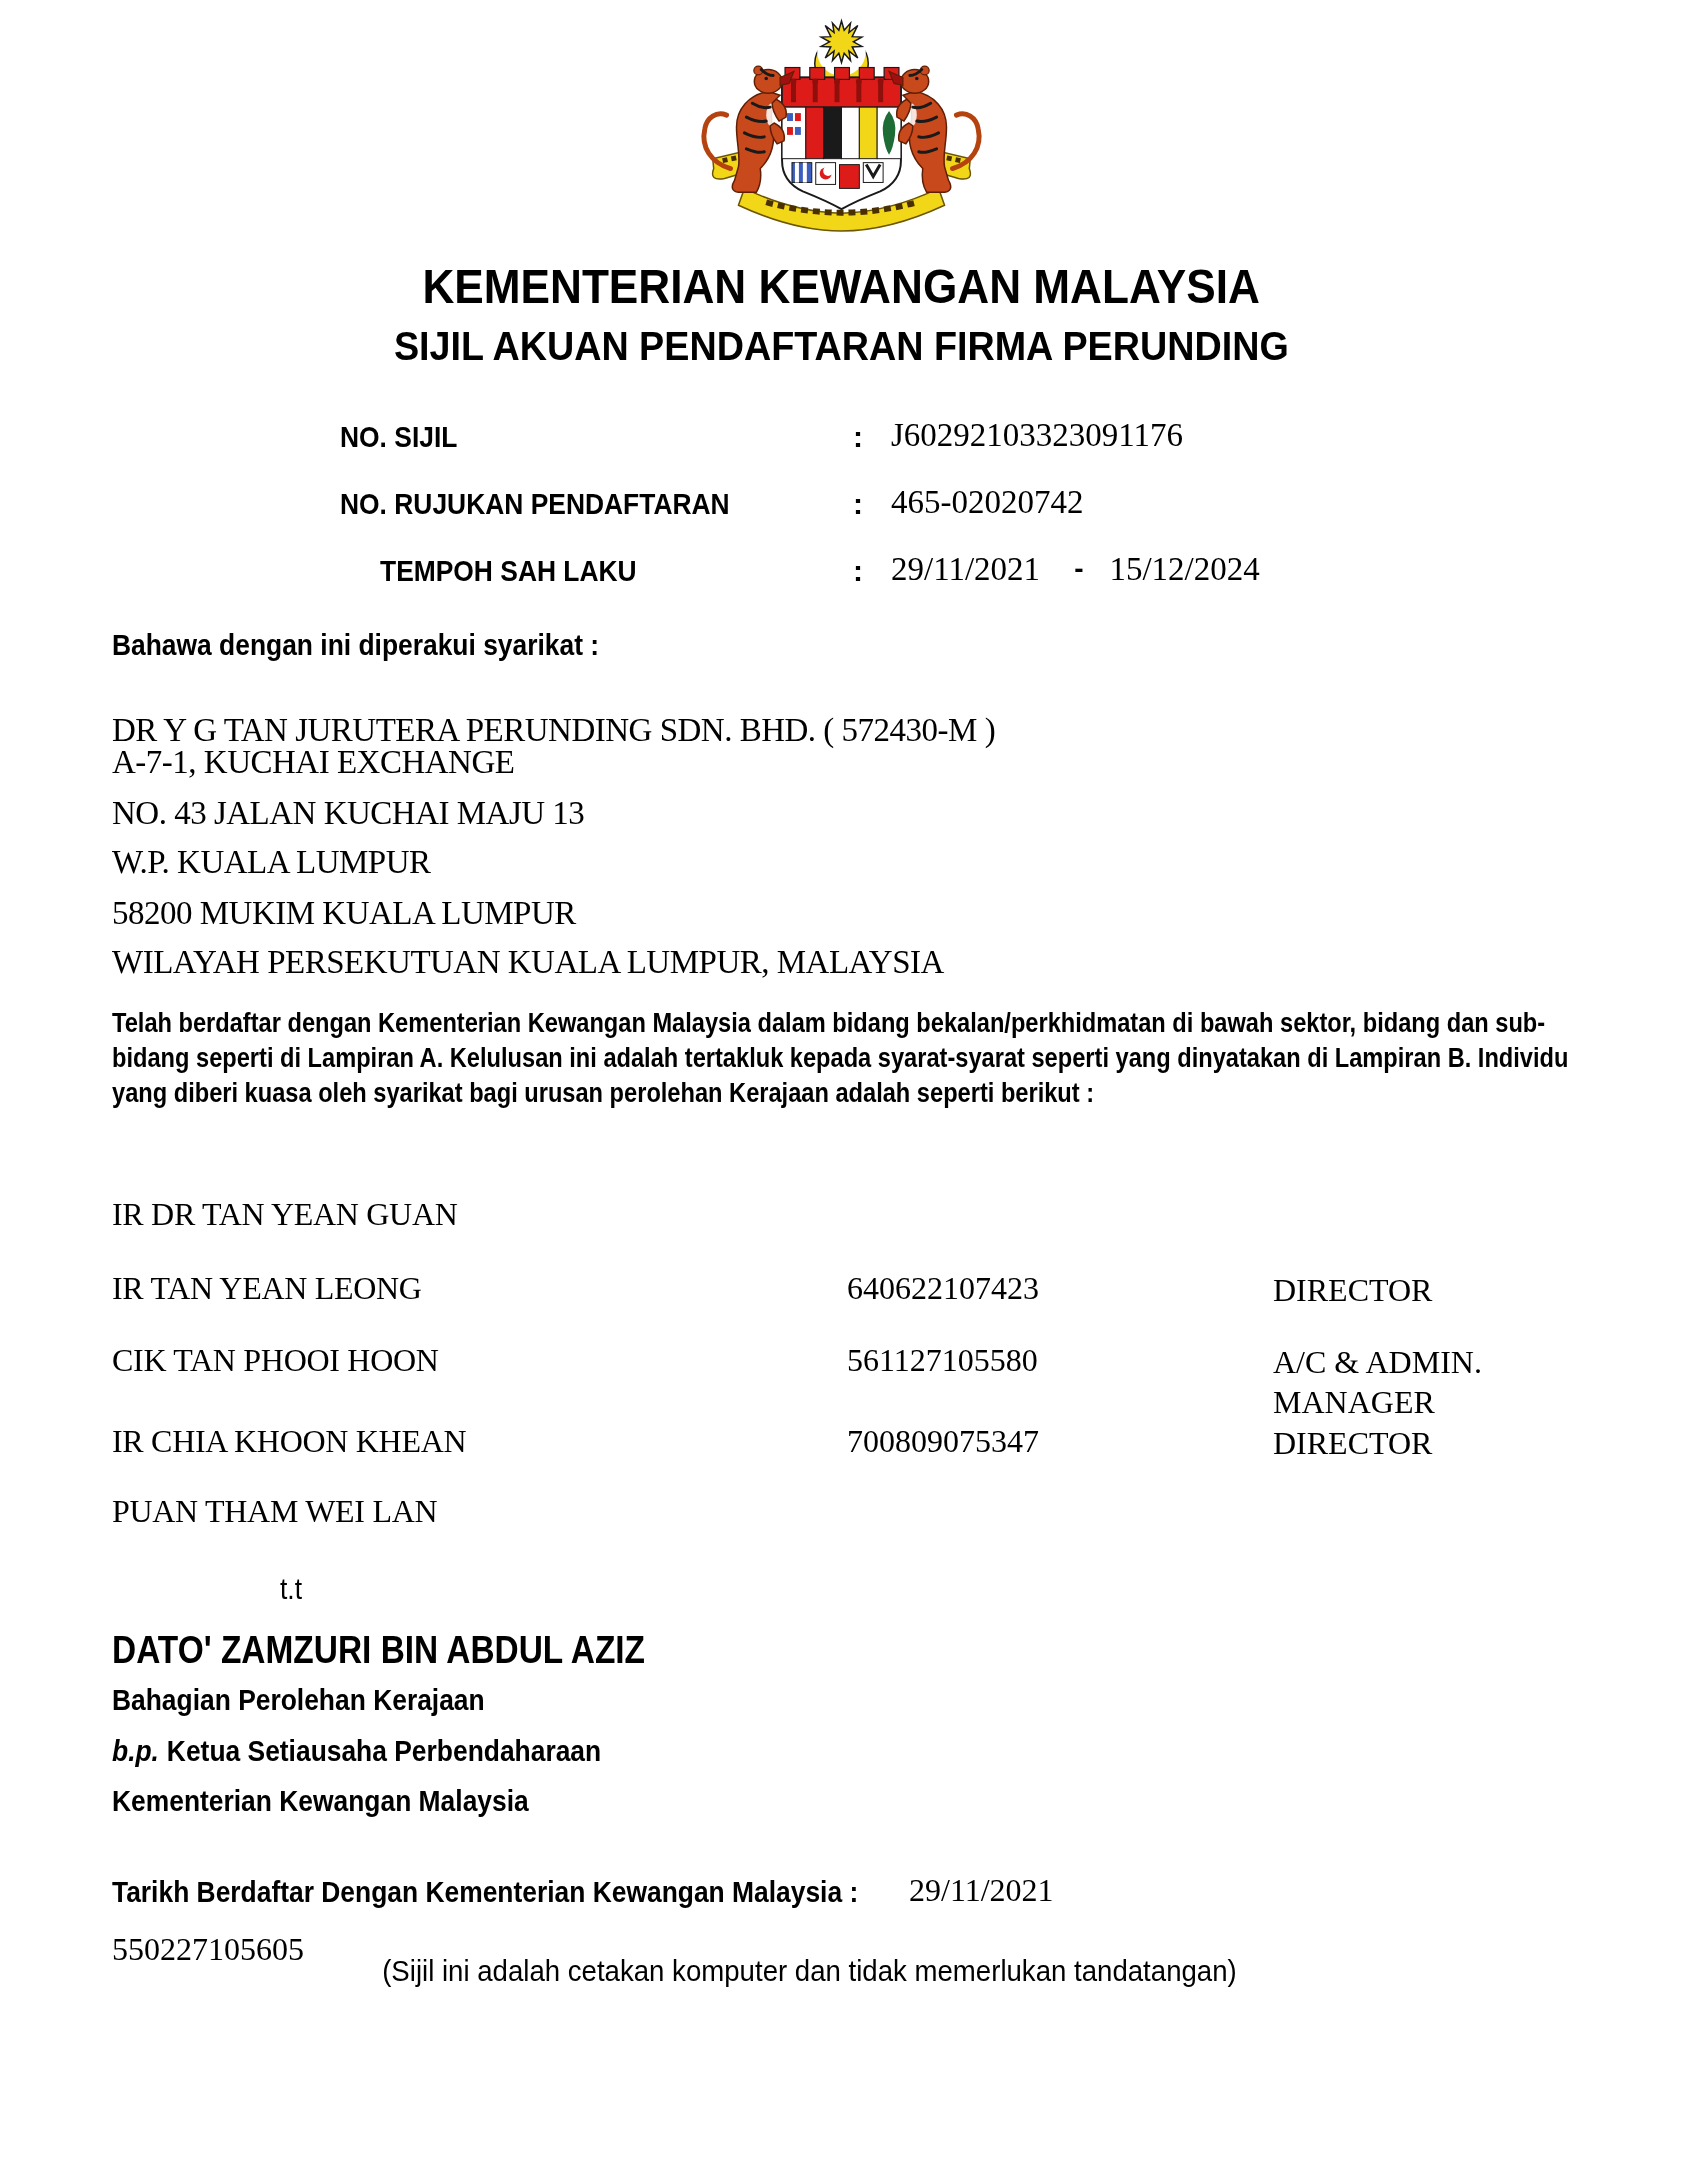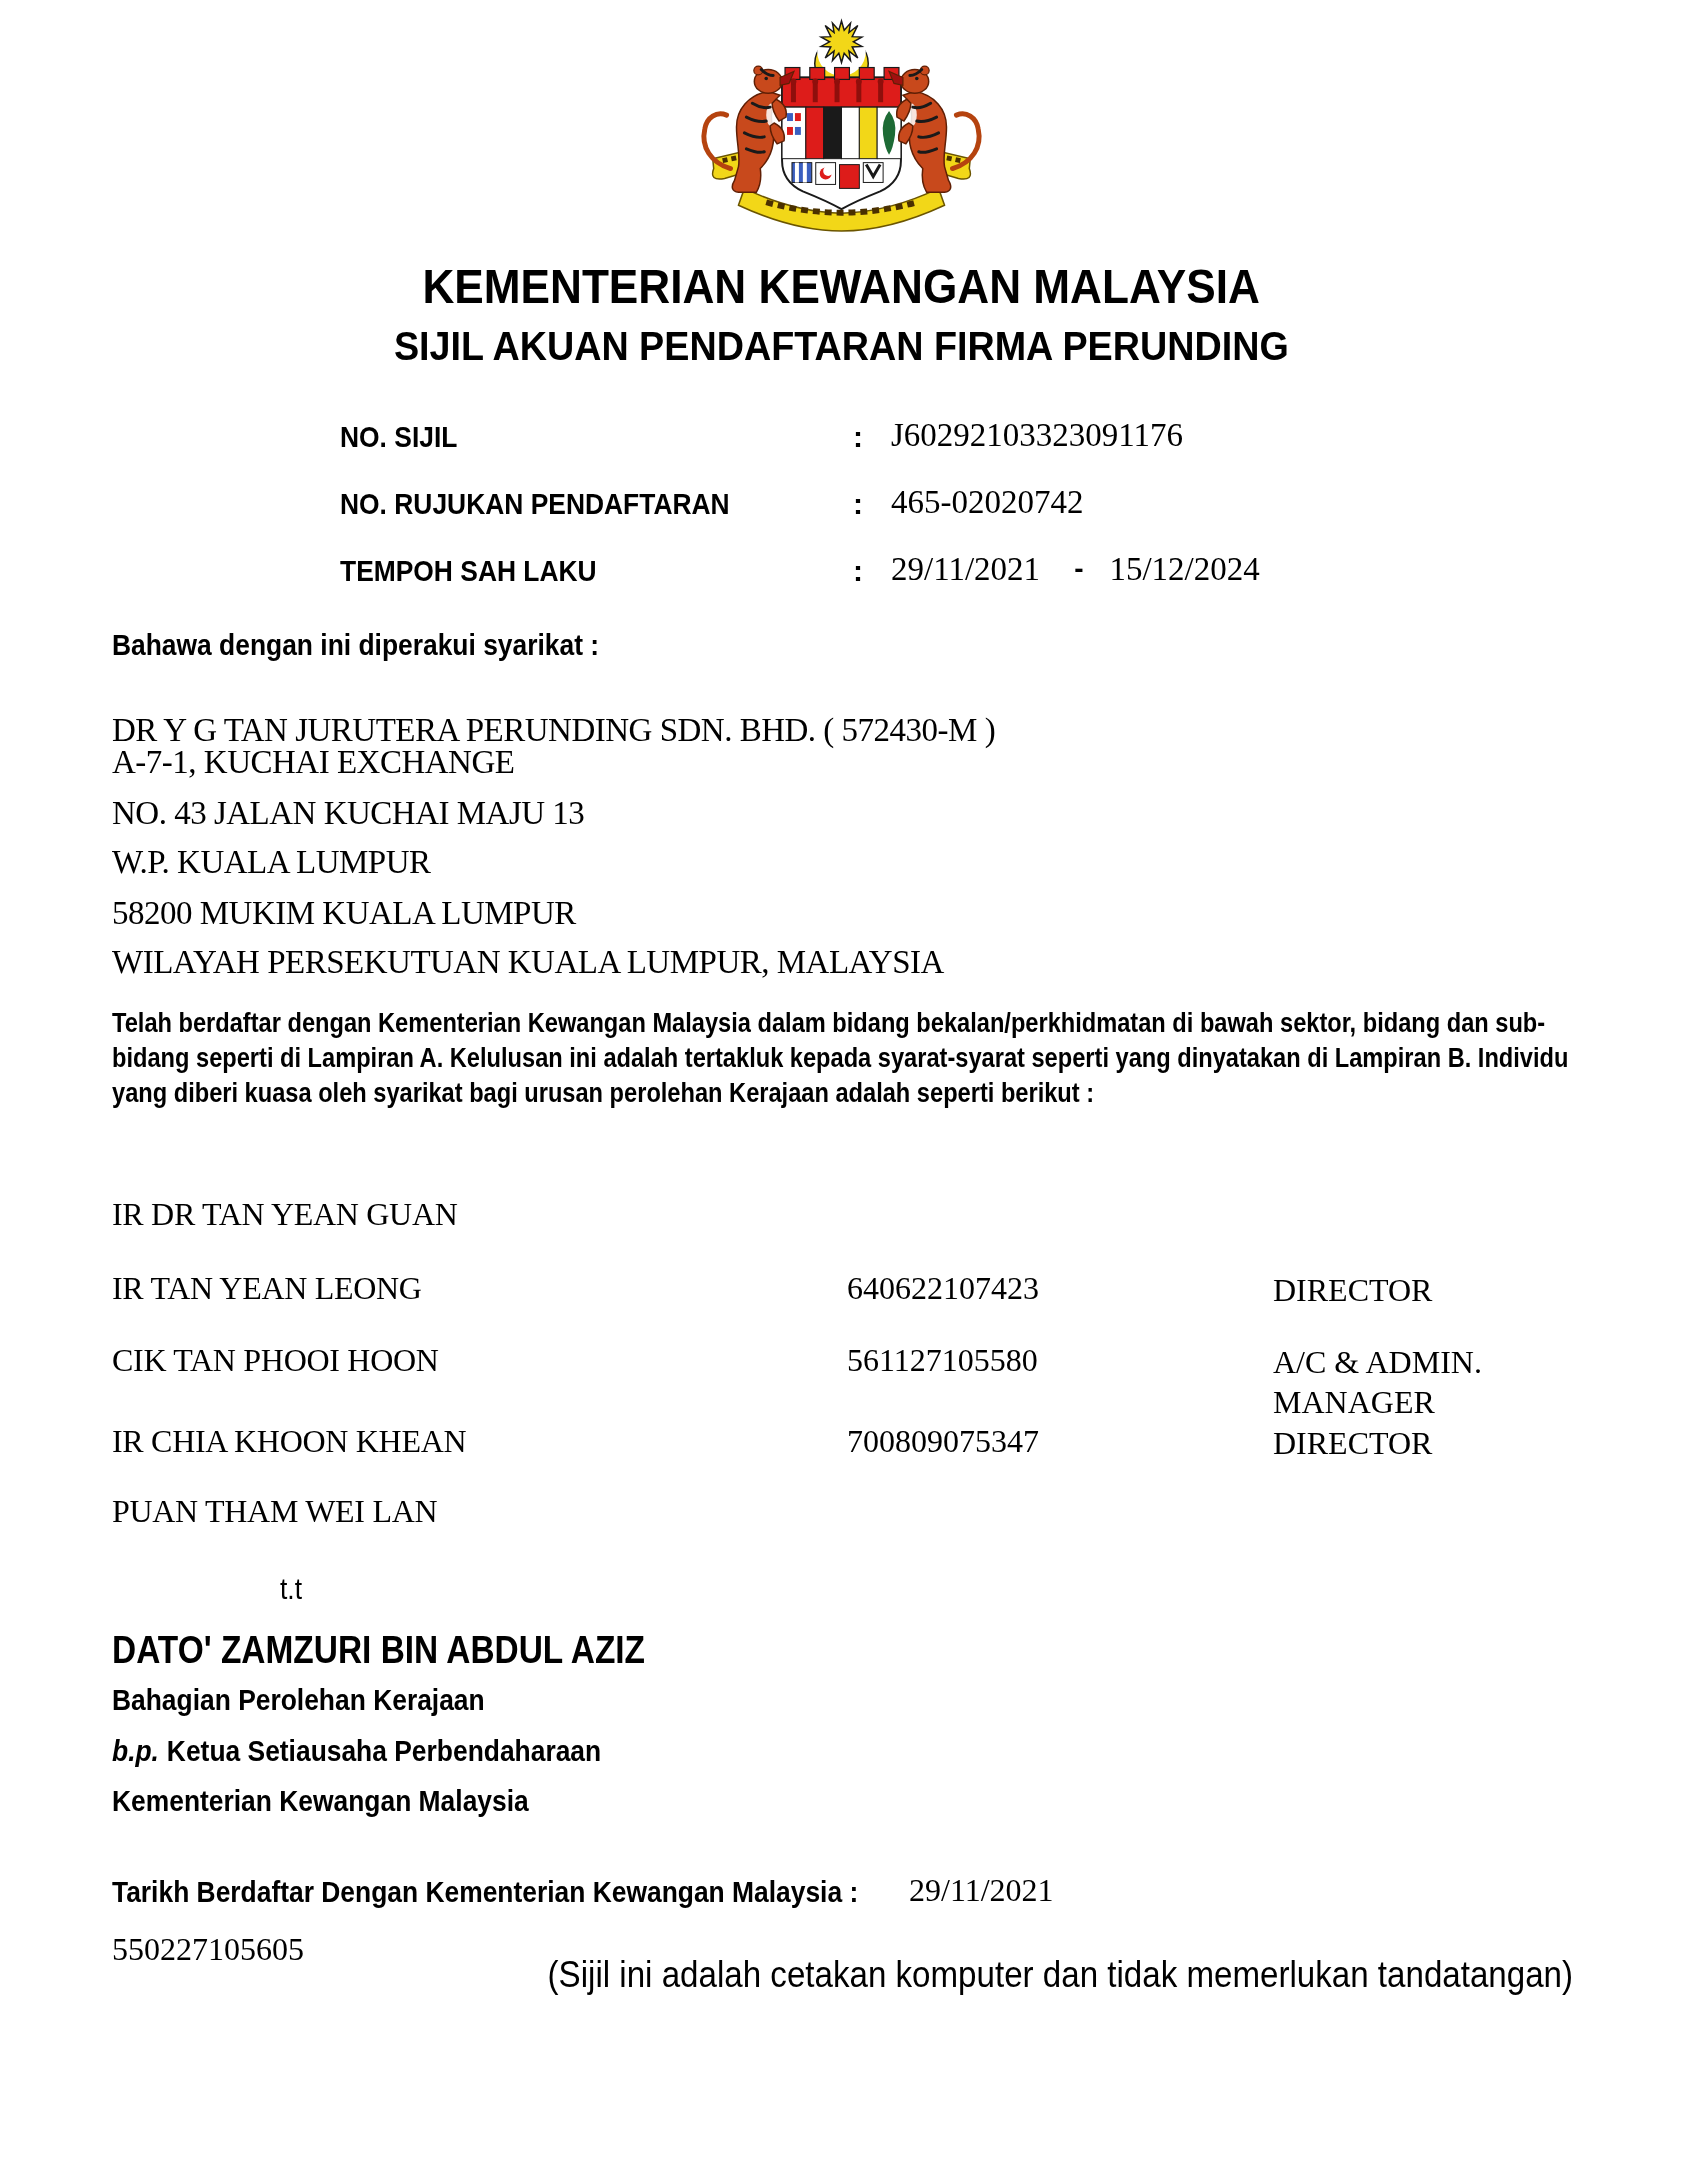--- a/index.html
+++ b/index.html
@@ -43,21 +43,21 @@
 
   .person-row { left: 112px; width: 1495px; display: flex; align-items: flex-start; }
   .person-name  { flex: 0 0 735px; font-size: 32px; letter-spacing: -0.3px; }
   .person-ic    { flex: 0 0 426px; font-size: 32px; }
   .person-title { width: 327px; font-size: 32px; line-height: 40px; }
 
   .sig-name { font-size: 38px; }
   .sig-line { font-size: 30px; }
   .bp-prefix { font-style: italic; margin-right: 9px; }
 
-  .footer-note { left: 0; width: 1618px; text-align: right; top: 1954px; font-size: 36px; }
+  .footer-note { left: 0; width: 1618px; text-align: center; top: 1954px; font-size: 30px; }
 </style>
 </head>
 <body>
 
 <div class="page">
 
   <svg class="abs" style="left:683px; top:12px;" width="317" height="224" viewBox="0 0 320 226" aria-hidden="true">
 
     <g>
       <circle cx="160" cy="52" r="27" stroke="#1a1a1a" stroke-width="1.5" fill="#f2d718"></circle>
@@ -175,21 +175,21 @@
   </div>
   <div class="abs field-colon" style="top:420px;">:</div>
   <div class="abs field-value serif nowrap" style="top:417px;">J60292103323091176</div>
 
   <div class="abs field-label sans-b" style="top:487px;">
     <span class="cx">NO. RUJUKAN PENDAFTARAN</span>
   </div>
   <div class="abs field-colon" style="top:487px;">:</div>
   <div class="abs field-value serif nowrap" style="top:484px;">465-02020742</div>
 
-  <div class="abs field-label sans-b" style="top:554px;">
+  <div class="abs field-label sans-b" style="top:554px;margin-left:40px;">
     <span class="cx">TEMPOH SAH LAKU</span>
   </div>
   <div class="abs field-colon" style="top:554px;">:</div>
   <div class="abs field-value serif nowrap" style="top:551px;">
     <span>29/11/2021</span><span class="tempoh-dash">-</span><span>15/12/2024</span>
   </div>
 
   <div class="abs body-left sans-b" style="top:628px; font-size:30px;">
     <span class="cx">Bahawa dengan ini diperakui syarikat :</span>
   </div>

